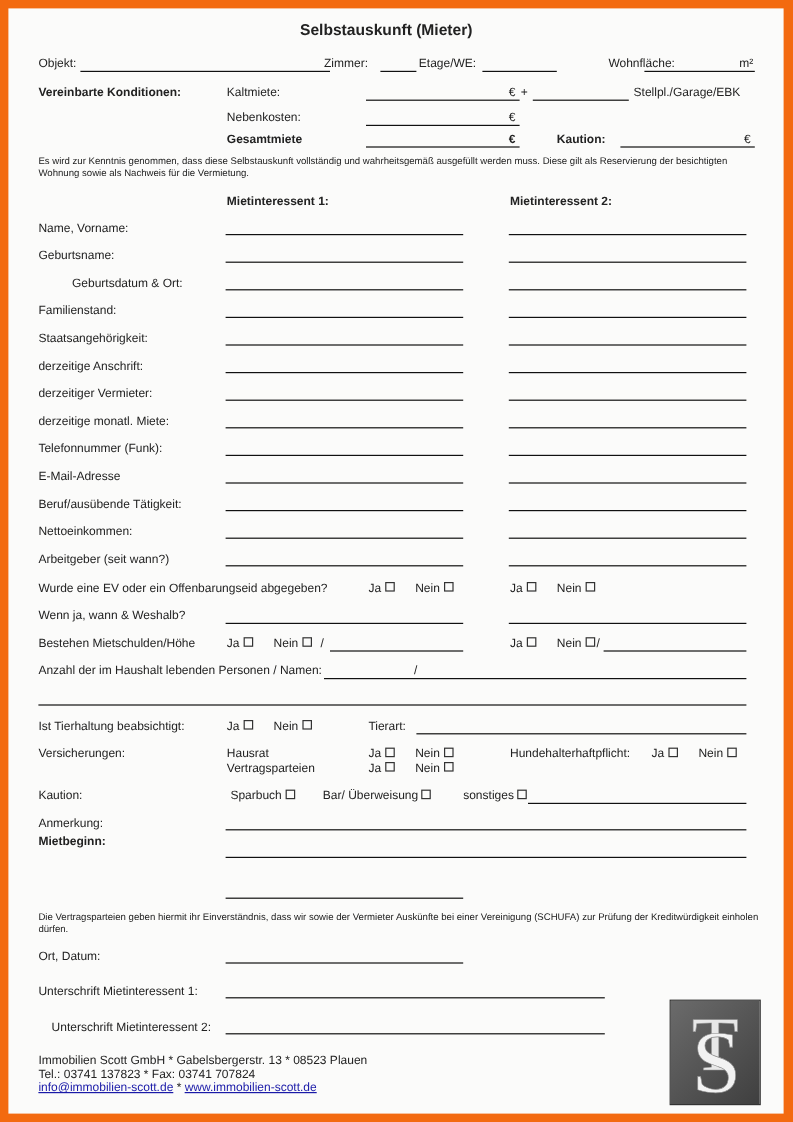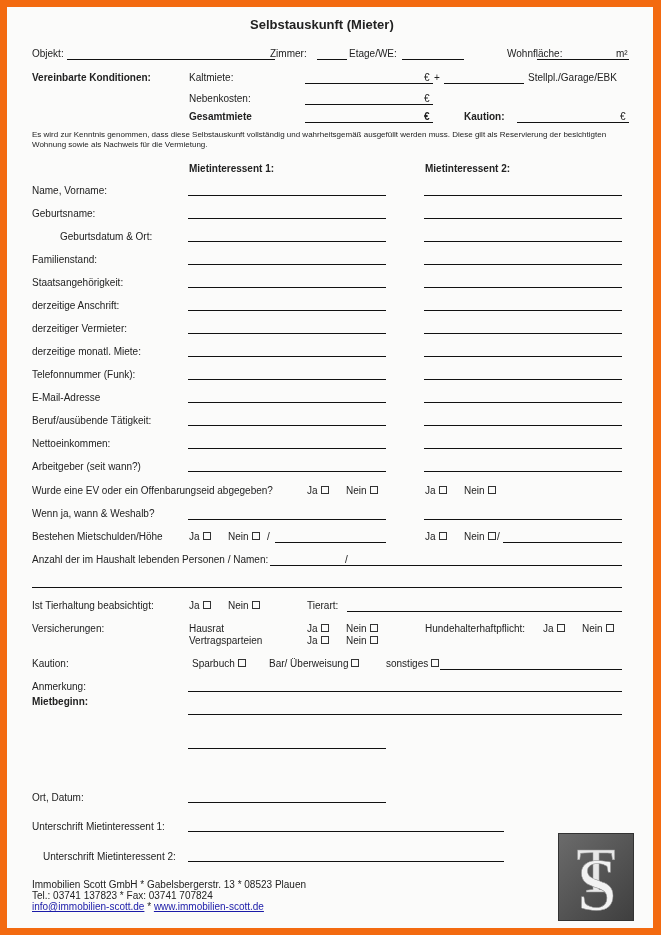--- a/index.html
+++ b/index.html
@@ -146,20 +146,21 @@
   <div class="t" style="left:379px;top:651px;"><span>sonstiges</span><span class="cb"></span></div>
   <div class="ln" style="left:433px;top:662px;width:182px;"></div>
 
   <div class="t" style="left:25px;top:674px;">Anmerkung:</div>
   <div class="ln" style="left:181px;top:684px;width:434px;"></div>
   <div class="ln" style="left:181px;top:707px;width:434px;"></div>
 
   <div class="t b" style="left:25px;top:689px;">Mietbeginn:</div>
   <div class="ln" style="left:181px;top:741px;width:198px;"></div>
 
+  <div class="t small" style="left:25px;top:753px;width:600px;">Die Vertragsparteien geben hiermit ihr Einverständnis, dass wir sowie der Vermieter Auskünfte bei einer Vereinigung (SCHUFA) zur Prüfung der Kreditwürdigkeit einholen dürfen.</div>
 
   <div class="t" style="left:25px;top:785px;">Ort, Datum:</div>
   <div class="ln" style="left:181px;top:795px;width:198px;"></div>
 
   <div class="t" style="left:25px;top:814px;">Unterschrift Mietinteressent 1:</div>
   <div class="ln" style="left:181px;top:824px;width:316px;"></div>
   <div class="t" style="left:36px;top:844px;">Unterschrift Mietinteressent 2:</div>
   <div class="ln" style="left:181px;top:854px;width:316px;"></div>
 
   <div class="t" style="left:25px;top:872px;text-align:right;">Immobilien Scott  GmbH * Gabelsbergerstr. 13 * 08523 Plauen</div>

